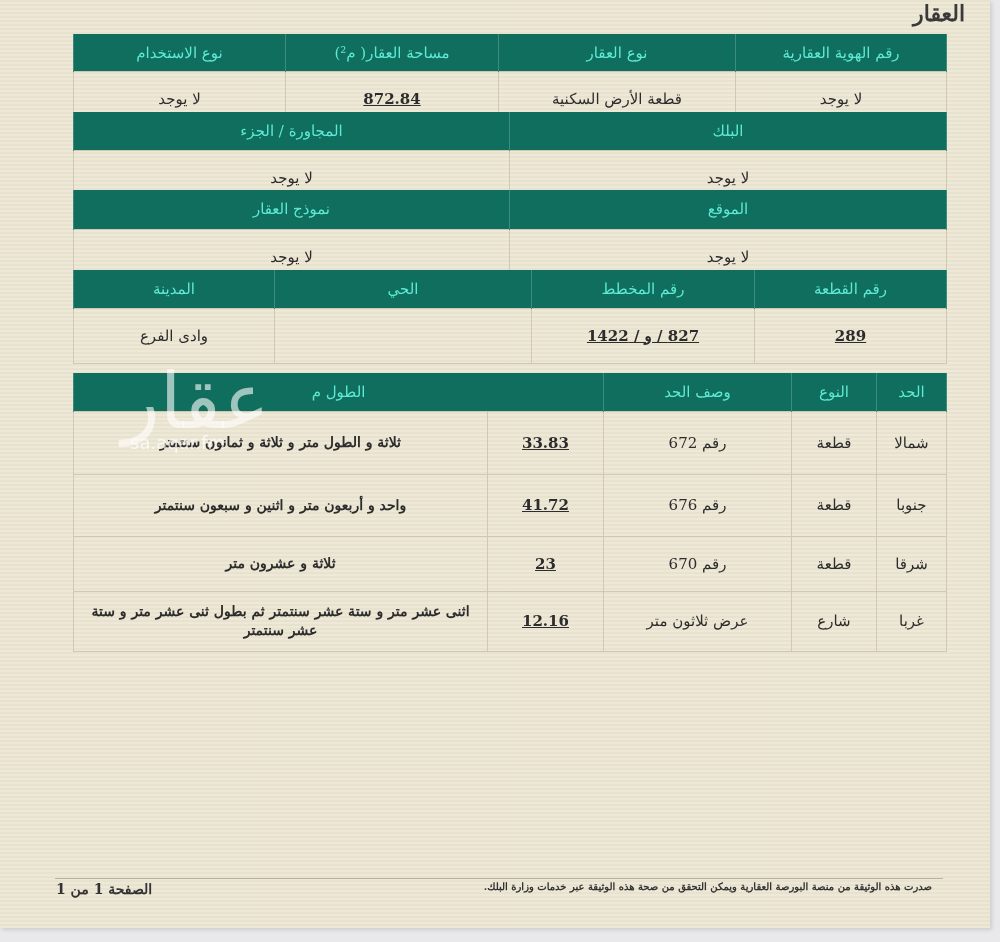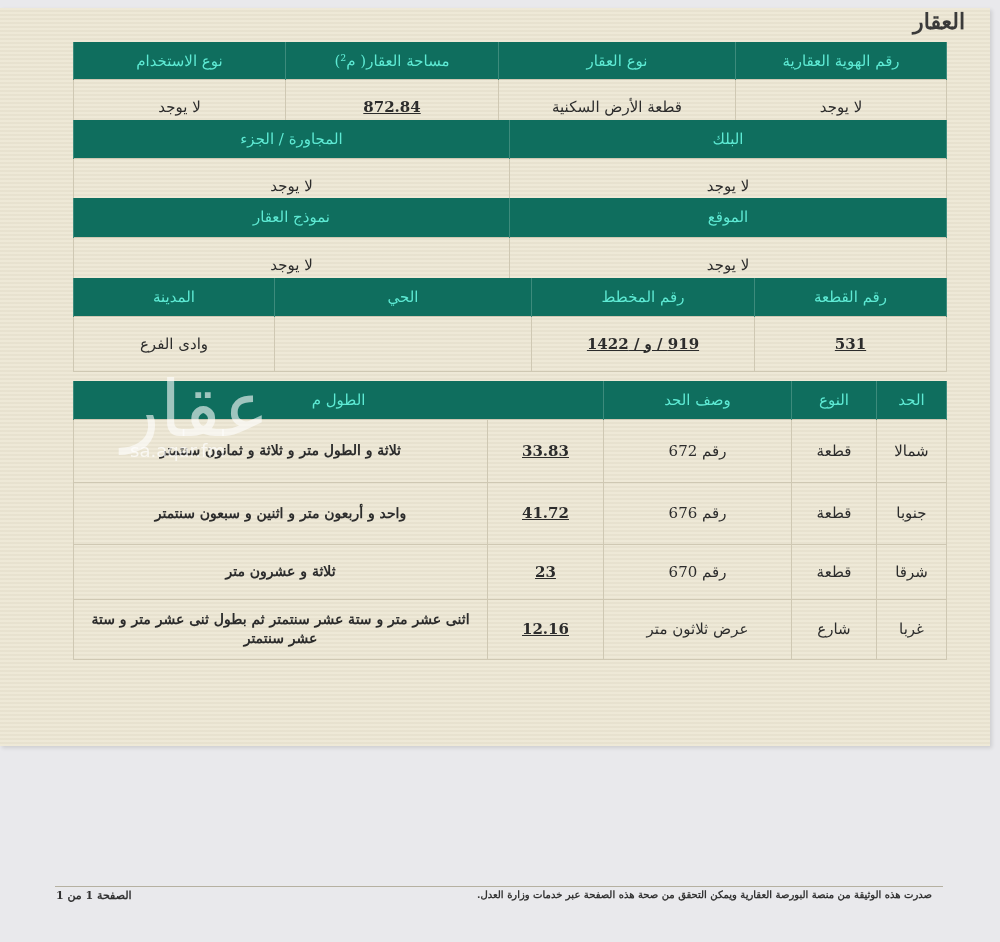--- a/index.html
+++ b/index.html
@@ -2,21 +2,21 @@
 <html><head>
 <meta charset="utf-8">
 <style>
   html, body { margin:0; padding:0; }
   body {
     width:1000px; height:942px; overflow:hidden; position:relative;
     background:#e9e9ec;
     font-family:"DejaVu Serif", serif;
   }
   .page {
-    position:absolute; left:0; top:8px; width:990px; height:738px;
+    position:absolute; left:0; top:0; width:990px; height:928px;
     background:#ece6d3;
     background-image:repeating-linear-gradient(0deg, rgba(255,255,255,0.10) 0px, rgba(255,255,255,0.10) 2px, rgba(0,0,0,0.02) 2px, rgba(0,0,0,0.02) 4px);
     box-shadow: 2px 2px 4px rgba(0,0,0,0.12);
   }
   .title {
     position:absolute; right:25px; top:0px; font-size:22px; font-weight:bold; color:#3a3a3a; direction:rtl;
   }
   table.grid {
     position:absolute; left:73px; width:873px; border-collapse:collapse; direction:rtl; table-layout:fixed;
   }
@@ -36,21 +36,21 @@
   .wm-logo {
     position:absolute; left:0; top:-10px; font-family:"DejaVu Sans", sans-serif; font-size:78px;
     color:rgba(255,255,255,0.6); letter-spacing:2px; line-height:90px;
   }
   .wm-url {
     position:absolute; left:8px; top:66px; font-family:"DejaVu Sans", sans-serif; font-size:18px;
     color:rgba(255,255,255,0.7);
   }
   .footer-line { position:absolute; left:55px; top:878px; width:888px; height:1px; background:#b6b1a1; }
   .footer-text { position:absolute; right:58px; top:881px; font-size:10px; font-weight:bold; color:#333; direction:rtl; }
-  .page-num { position:absolute; left:56px; top:881px; font-size:11px; font-weight:bold; color:#333; direction:rtl; }
+  .page-num { position:absolute; left:56px; top:881px; font-size:14px; font-weight:bold; color:#333; direction:rtl; }
 </style>
 </head>
 <body>
 
 <div class="page">
 
   <div class="title">العقار</div>
 
   <table class="grid" style="top:34px;">
     <colgroup>
@@ -117,22 +117,22 @@
         <col style="width:201px">
       </colgroup>
     <tbody>
         <tr style="height:38px">
       <th>رقم القطعة</th>
       <th>رقم المخطط</th>
       <th>الحي</th>
       <th>المدينة</th>
     </tr>
     <tr style="height:40px">
-      <td class="num">531</td>
-      <td class="num">919 / و / 1422</td>
+      <td class="num">289</td>
+      <td class="num">827 / و / 1422</td>
       <td></td>
       <td>وادى الفرع</td>
     </tr>
   </tbody>
     </table>
 
   <table class="grid bounds" style="top:373px;">
     <colgroup>
         <col style="width:70px">
         <col style="width:85px">
@@ -177,16 +177,16 @@
     </tr>
   </tbody>
     </table>
 
   <div class="watermark">
     <div class="wm-logo">عقار</div>
     <div class="wm-url">sa.aqar.fm</div>
   </div>
 
   <div class="footer-line"></div>
-  <div class="footer-text">صدرت هذه الوثيقة من منصة البورصة العقارية ويمكن التحقق من صحة هذه الصفحة عبر خدمات وزارة العدل.</div>
+  <div class="footer-text">صدرت هذه الوثيقة من منصة البورصة العقارية ويمكن التحقق من صحة هذه الوثيقة عبر خدمات وزارة البلك.</div>
   <div class="page-num">الصفحة 1 من 1</div>
 
 </div>
 
 </body></html>

